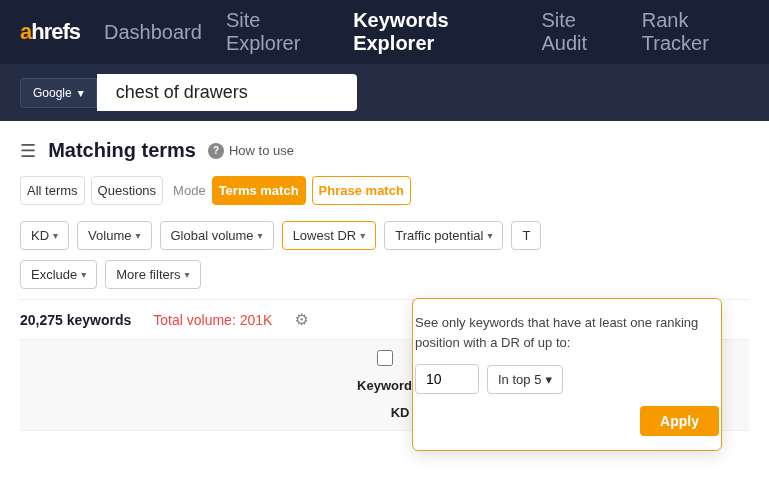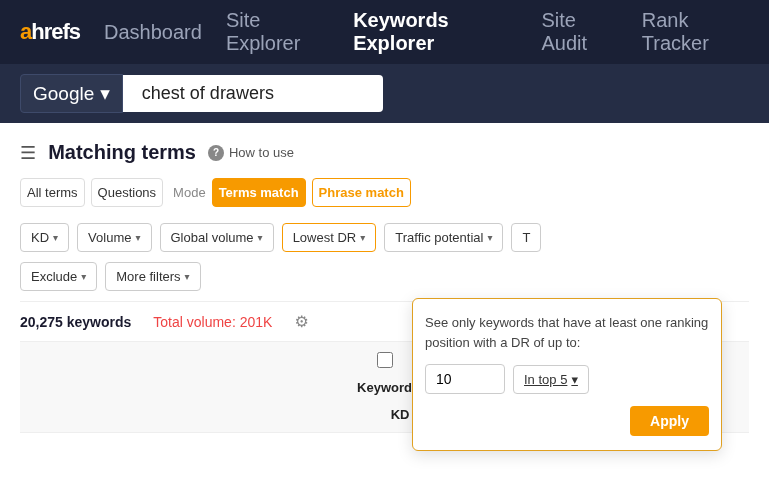--- a/index.html
+++ b/index.html
@@ -36,21 +36,21 @@
       align-items: center;
       padding: 10px 20px;
       gap: 0;
     }
     .search-engine-btn {
       background: #2e3750;
       border: 1px solid #3e4a6a;
       border-radius: 4px 0 0 4px;
       color: #fff;
       padding: 7px 12px;
-      font-size: 19px;
+      font-size: 12px;
       cursor: pointer;
       display: flex;
       align-items: center;
       gap: 6px;
     }
     .search-input {
       background: #fff;
       border: none;
       padding: 8px 19px;
       font-size: 18px;
@@ -208,21 +208,21 @@
     .th-kd { font-weight: 700; color: #222; font-size: 13px; width: 50px; text-align: right; }
 
     
     .tooltip-overlay {
       position: absolute;
       top: 298px;
       left: 412px;
       background: #fff;
       border: 1px solid #e0a020;
       border-radius: 6px;
-      padding: 14px 12px;
+      padding: 14px 2px;
       width: 310px;
       box-shadow: 0 4px 16px rgba(0,0,0,0.13);
       z-index: 100;
     }
     .tooltip-text {
       font-size: 13px;
       color: #444;
       margin-bottom: 12px;
       line-height: 1.5;
     }
@@ -230,35 +230,34 @@
       display: flex;
       align-items: center;
       gap: 8px;
       margin-bottom: 12px;
     }
     .tooltip-input {
       border: 1px solid #ccc;
       border-radius: 4px;
       padding: 6px 10px;
       font-size: 14px;
-      width: 80px;
+      width: 64px;
       outline: none;
     }
     .tooltip-select-btn {
       border: 1px solid #ccc;
       border-radius: 4px;
       padding: 6px 10px;
       font-size: 13px;
       background: #fff;
       cursor: pointer;
       display: flex;
       align-items: center;
       gap: 4px;
       color: #333;
-      text-decoration: underline;
     }
     .tooltip-apply-btn {
       background: #f79a00;
       color: #fff;
       border: none;
       border-radius: 4px;
       padding: 7px 20px;
       font-size: 14px;
       font-weight: 600;
       cursor: pointer;

